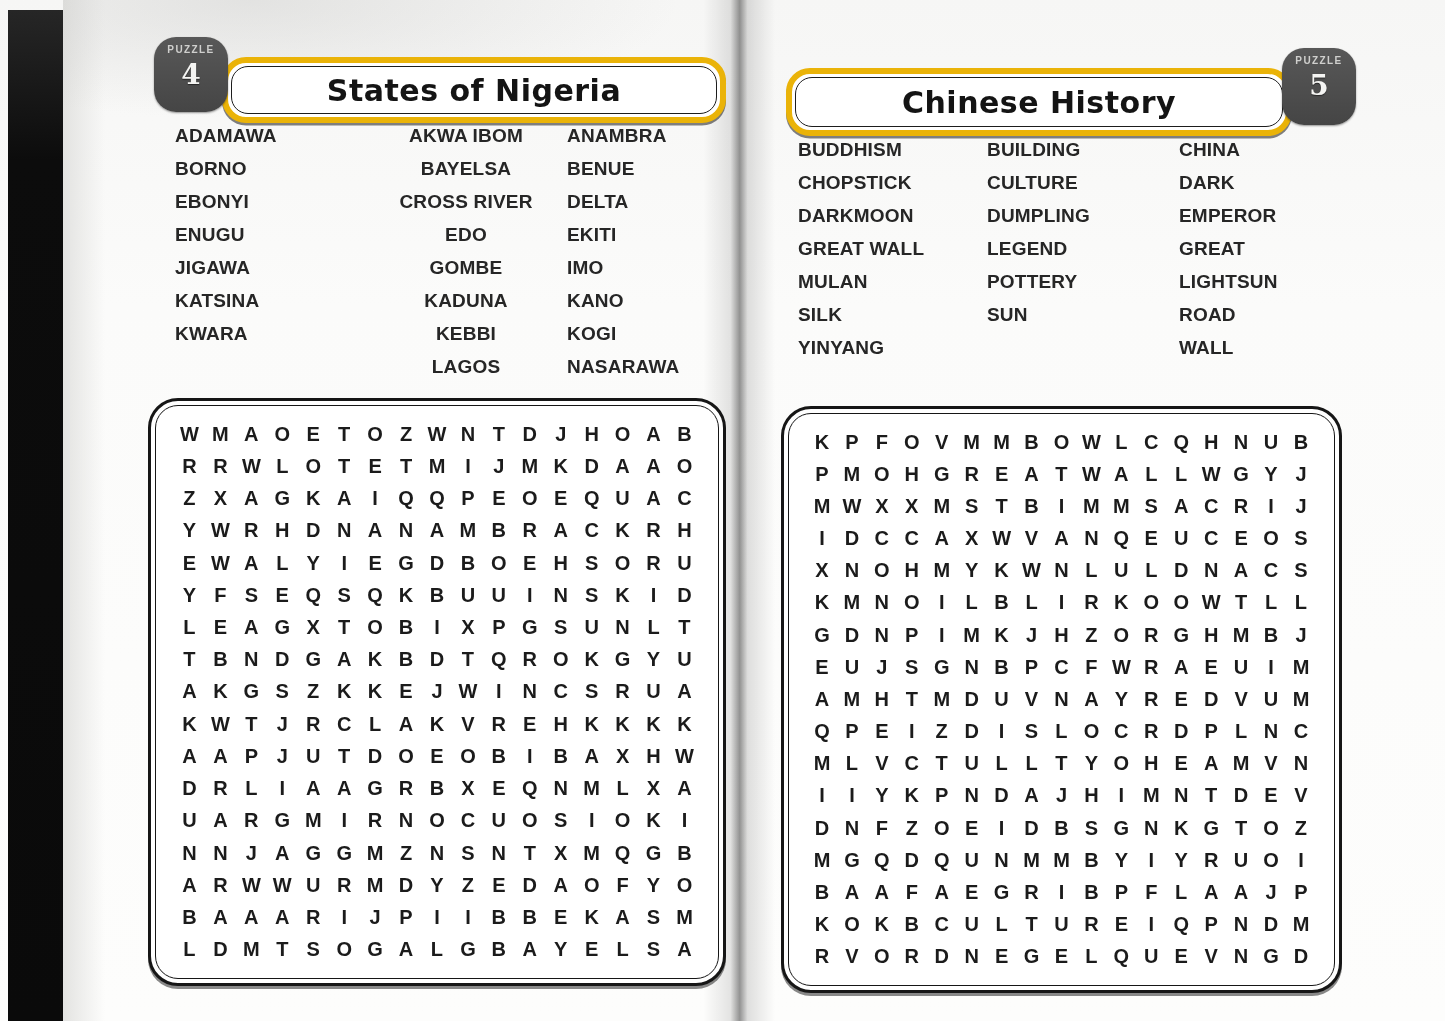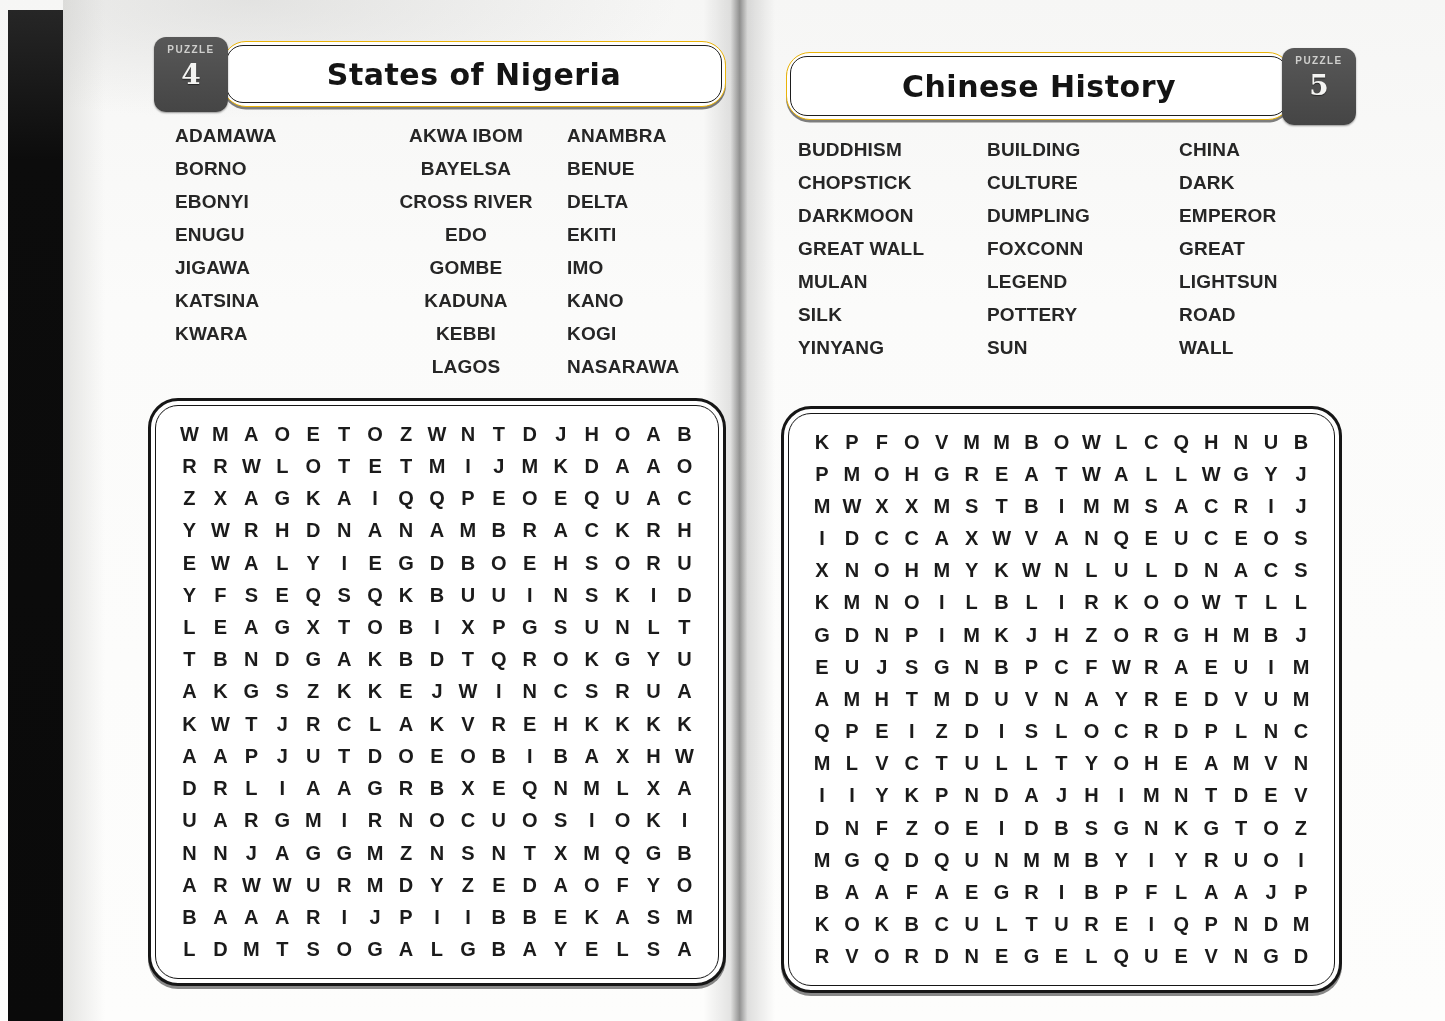--- a/index.html
+++ b/index.html
@@ -28,42 +28,43 @@
     position:absolute;left:703px;top:0;width:72px;height:1021px;
     background:linear-gradient(90deg,rgba(0,0,0,0) 0%,rgba(0,0,0,0.10) 38%,rgba(0,0,0,0.42) 51%,rgba(0,0,0,0.12) 62%,rgba(0,0,0,0) 100%);
   }
   .page{position:absolute;inset:0;pointer-events:none;}
   .page *{pointer-events:auto;}
 
   
   .badge{
     position:absolute;z-index:3;
     background:linear-gradient(180deg,#585858,#454545);
-    border-radius:12px;
+    border-radius:22px;
     display:flex;flex-direction:column;align-items:center;
     box-shadow:0 1px 2px rgba(0,0,0,0.4);
   }
   .badge-label{
     font-size:10px;font-weight:bold;letter-spacing:1.4px;
     color:#cfcfcd;margin-top:7px;
   }
   .badge-number{
     font-family:"DejaVu Serif",serif;font-weight:bold;
     font-size:28px;color:#f4f4f2;margin-top:3px;
     text-shadow:0 1px 1px rgba(0,0,0,0.5);
   }
   .badge-left{left:154px;top:37px;width:74px;height:75px;}
   .badge-right{left:1282px;top:48px;width:74px;height:77px;}
 
   
   .title-bar{
     position:absolute;z-index:2;
-    background:#fff;border:1px solid #eab308;border-radius:24px;
+    background:#fff;border:6px solid #eab308;border-radius:24px;
     padding:3px;box-sizing:border-box;
     box-shadow:0 2.5px 0 rgba(25,25,25,0.55);
+    margin-top:16px;
   }
   .title-bar-inner{
     border:1.5px solid #1d1d1d;border-radius:17px;
     width:100%;height:100%;box-sizing:border-box;
     display:flex;align-items:center;justify-content:center;
     background:#fff;
   }
   .title-text{
     font-family:"DejaVu Sans",sans-serif;
     font-size:30px;font-weight:bold;letter-spacing:0.5px;color:#141414;
@@ -503,21 +504,20 @@
         <div class="word-item">DARKMOON</div>
         <div class="word-item">GREAT WALL</div>
         <div class="word-item">MULAN</div>
         <div class="word-item">SILK</div>
         <div class="word-item">YINYANG</div>
       </div>
       <div class="word-col">
         <div class="word-item">BUILDING</div>
         <div class="word-item">CULTURE</div>
         <div class="word-item">DUMPLING</div>
-        <div class="word-item">FOXCONN</div>
         <div class="word-item">LEGEND</div>
         <div class="word-item">POTTERY</div>
         <div class="word-item">SUN</div>
       </div>
       <div class="word-col">
         <div class="word-item">CHINA</div>
         <div class="word-item">DARK</div>
         <div class="word-item">EMPEROR</div>
         <div class="word-item">GREAT</div>
         <div class="word-item">LIGHTSUN</div>

